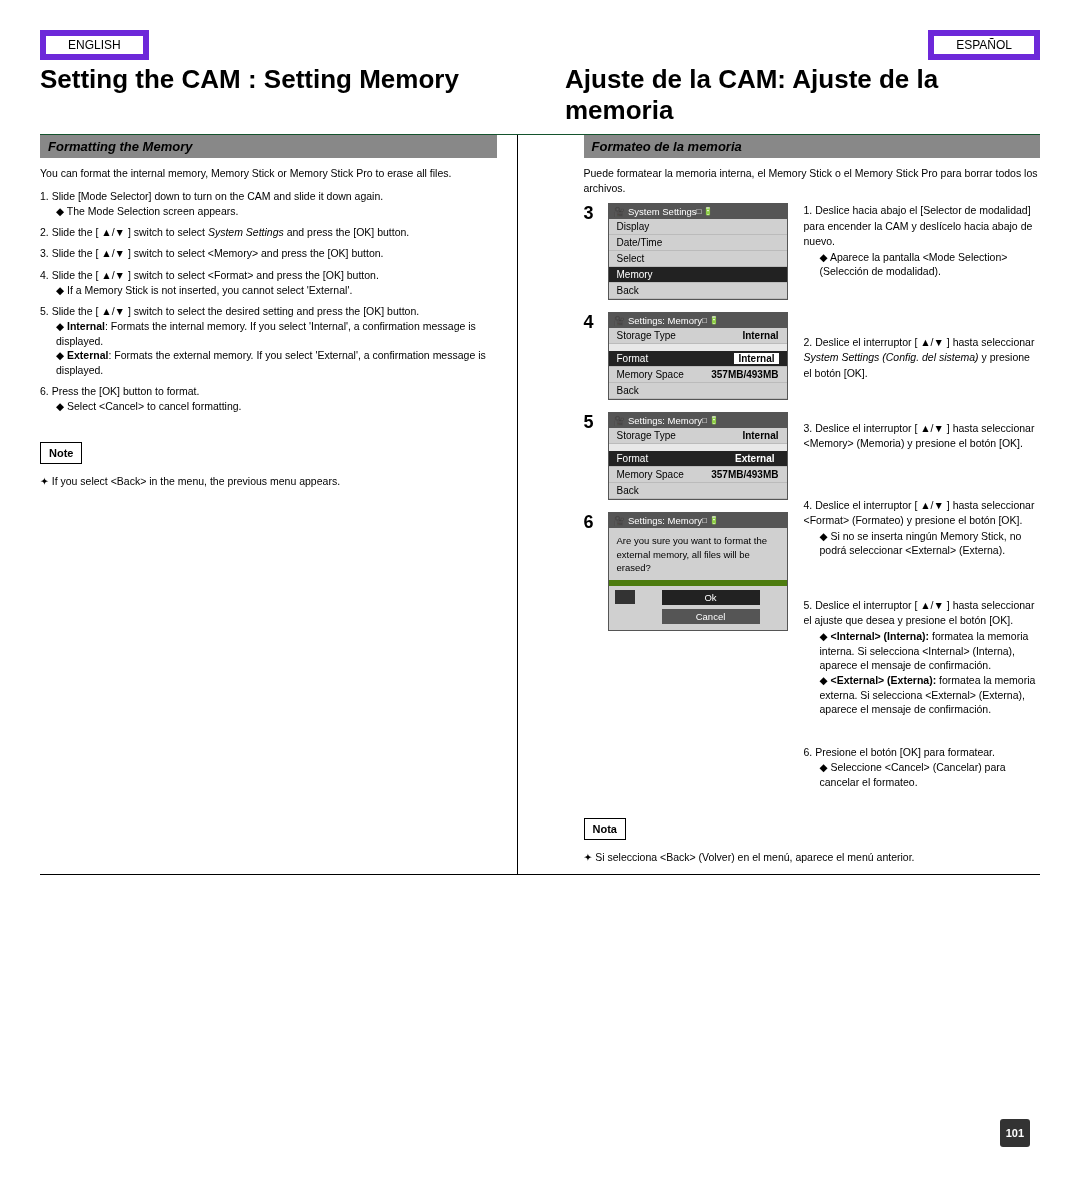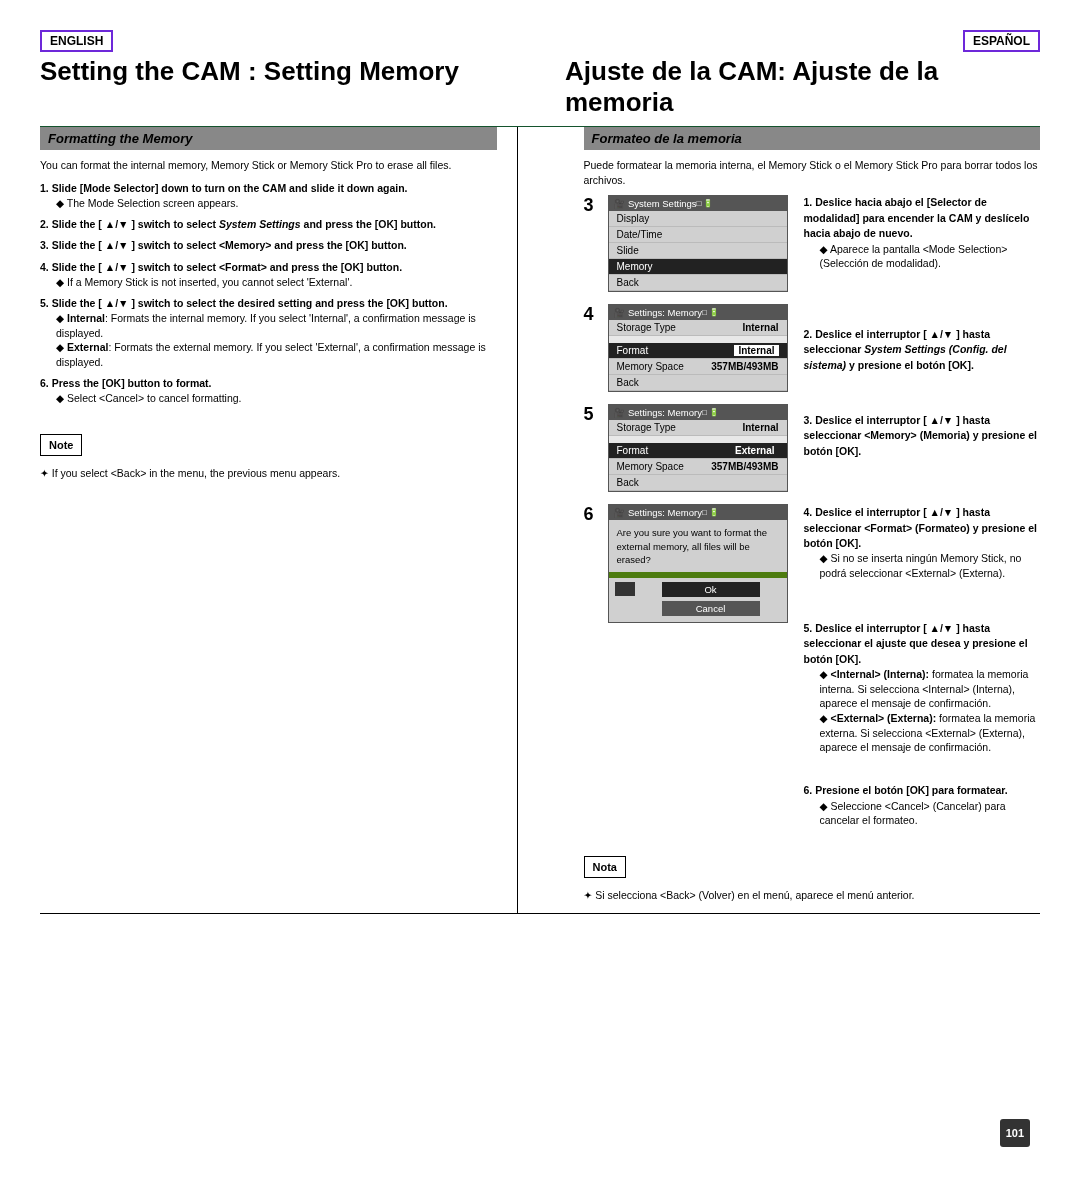--- a/index.html
+++ b/index.html
@@ -21,23 +21,23 @@
     .content-area {
       padding: 30px 40px 20px 40px;
     }
     
     .lang-row {
       display: flex;
       justify-content: space-between;
       margin-bottom: 4px;
     }
     .lang-label {
-      border: 2px solid #6d28d9;
-      padding: 2px 8px;
-      font-weight: bold;
+      border: 6px solid #6d28d9;
+      padding: 2px 22px;
+      font-weight: normal;
       font-size: 12px;
     }
     
     .titles-row {
       display: flex;
       justify-content: space-between;
       align-items: flex-start;
       border-bottom: 1px solid #14532d;
       padding-bottom: 8px;
       margin-bottom: 0;
@@ -87,21 +87,21 @@
       font-size: 10.5px;
       margin-bottom: 8px;
       line-height: 1.4;
     }
     
     .step {
       margin-bottom: 6px;
       line-height: 1.4;
     }
     .step-title {
-      font-weight: bold;
+      font-weight: normal;
       font-size: 10.5px;
     }
     .step-sub {
       margin-left: 16px;
       font-size: 10.5px;
     }
     .step-sub::before {
       content: "◆ ";
     }
     .screen-row {
@@ -290,21 +290,21 @@
 
             <div class="screen-row">
               <span class="step-number" style="font-size:18px;font-weight:bold;margin-right:4px;">3</span>
               <div class="screen-box">
                 <div class="screen-title-bar">
                   <span>🎥 System Settings</span>
                   <span class="screen-title-icons">□ 🔋</span>
                 </div>
                 <div class="screen-item">Display</div>
                 <div class="screen-item">Date/Time</div>
-                <div class="screen-item">Slide</div>
+                <div class="screen-item">Select</div>
                 <div class="screen-item highlighted">Memory</div>
                 <div class="screen-item">Back</div>
               </div>
             </div>
 
             <div class="screen-row" style="margin-top:8px;">
               <span class="step-number" style="font-size:18px;font-weight:bold;margin-right:4px;">4</span>
               <div class="screen-box">
                 <div class="screen-title-bar">
                   <span>🎥 Settings: Memory</span>

